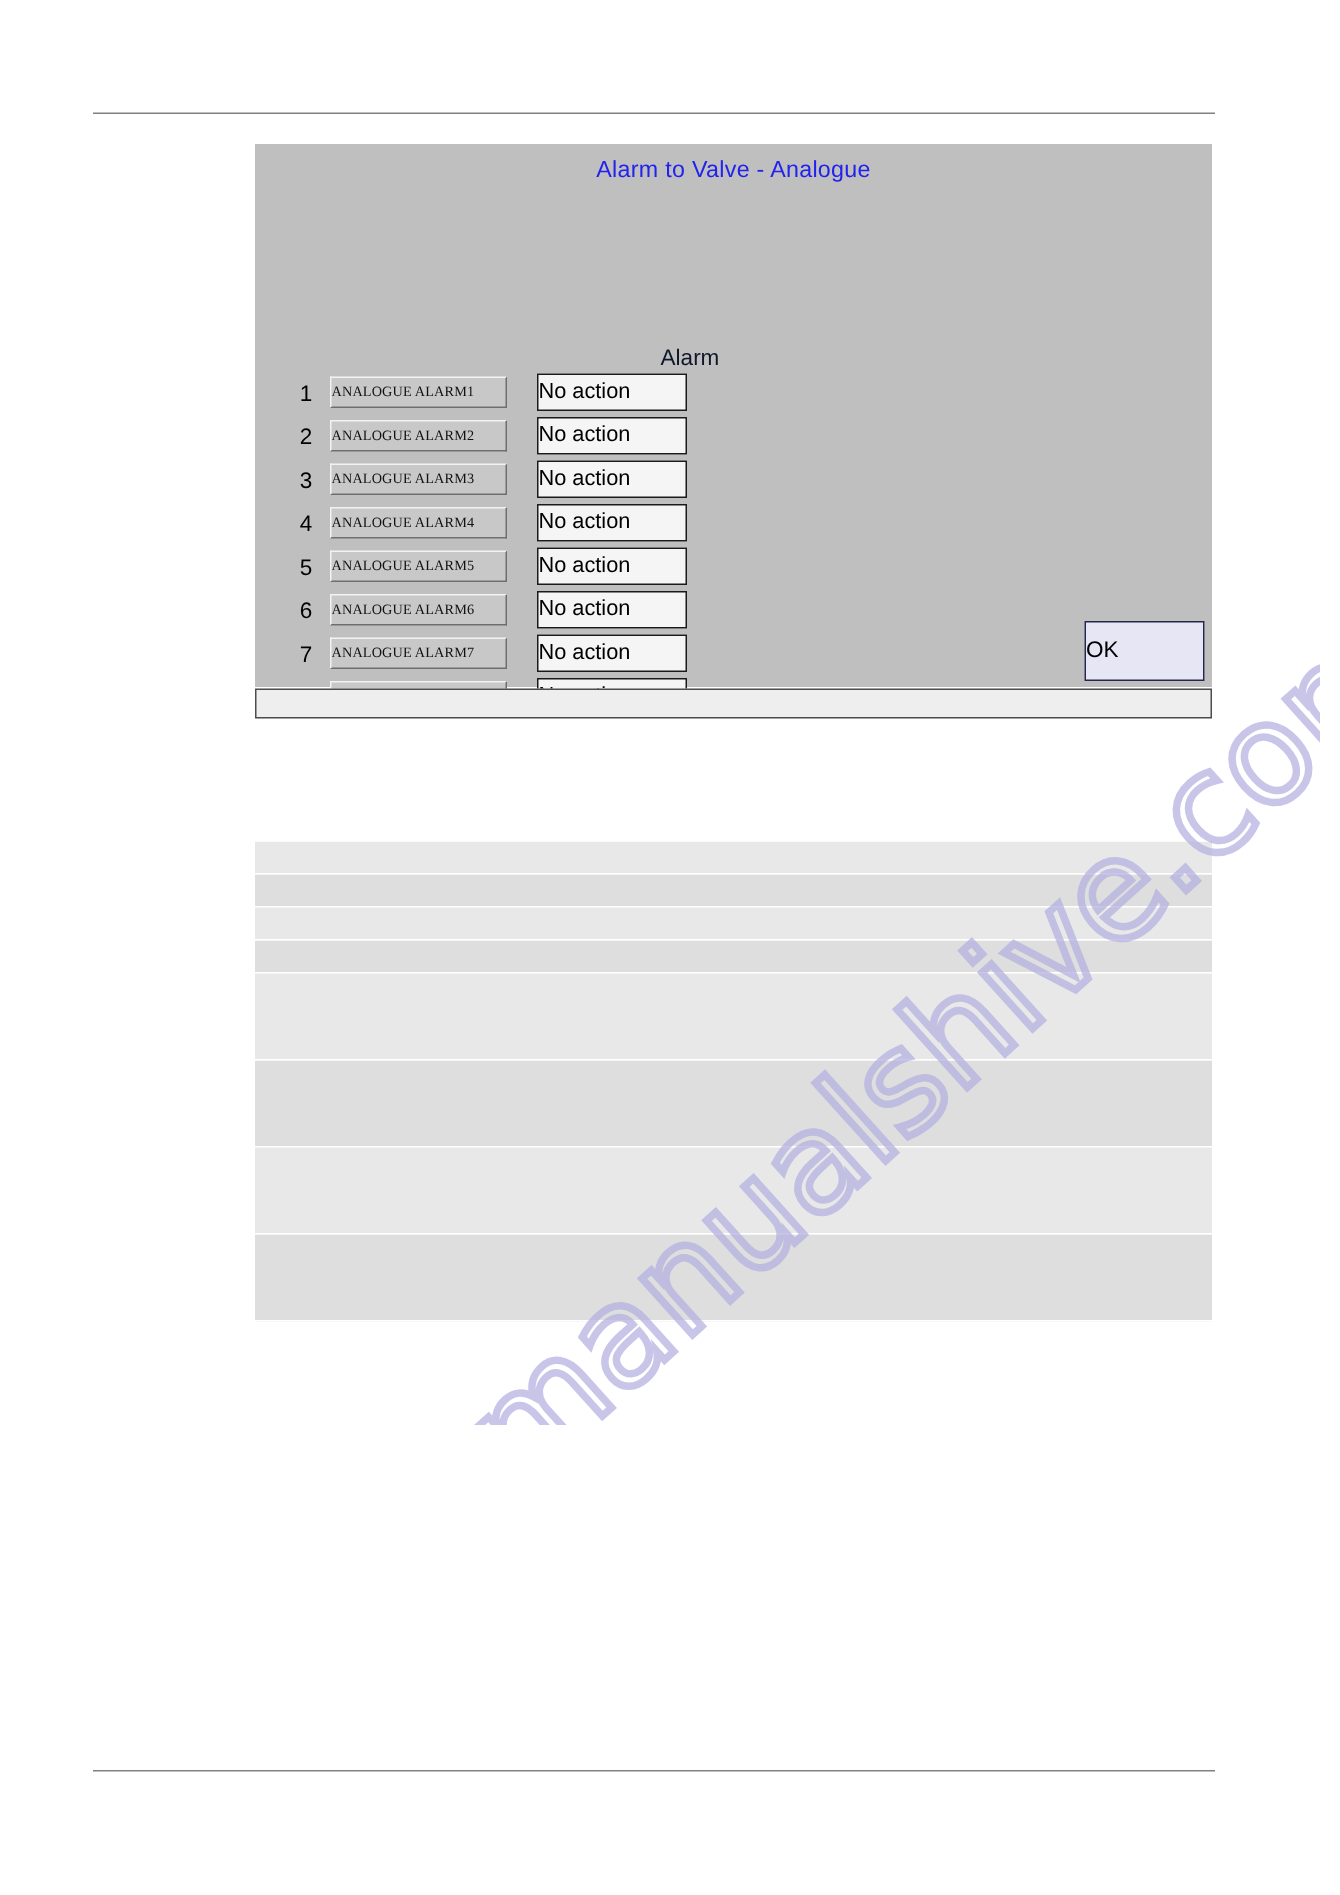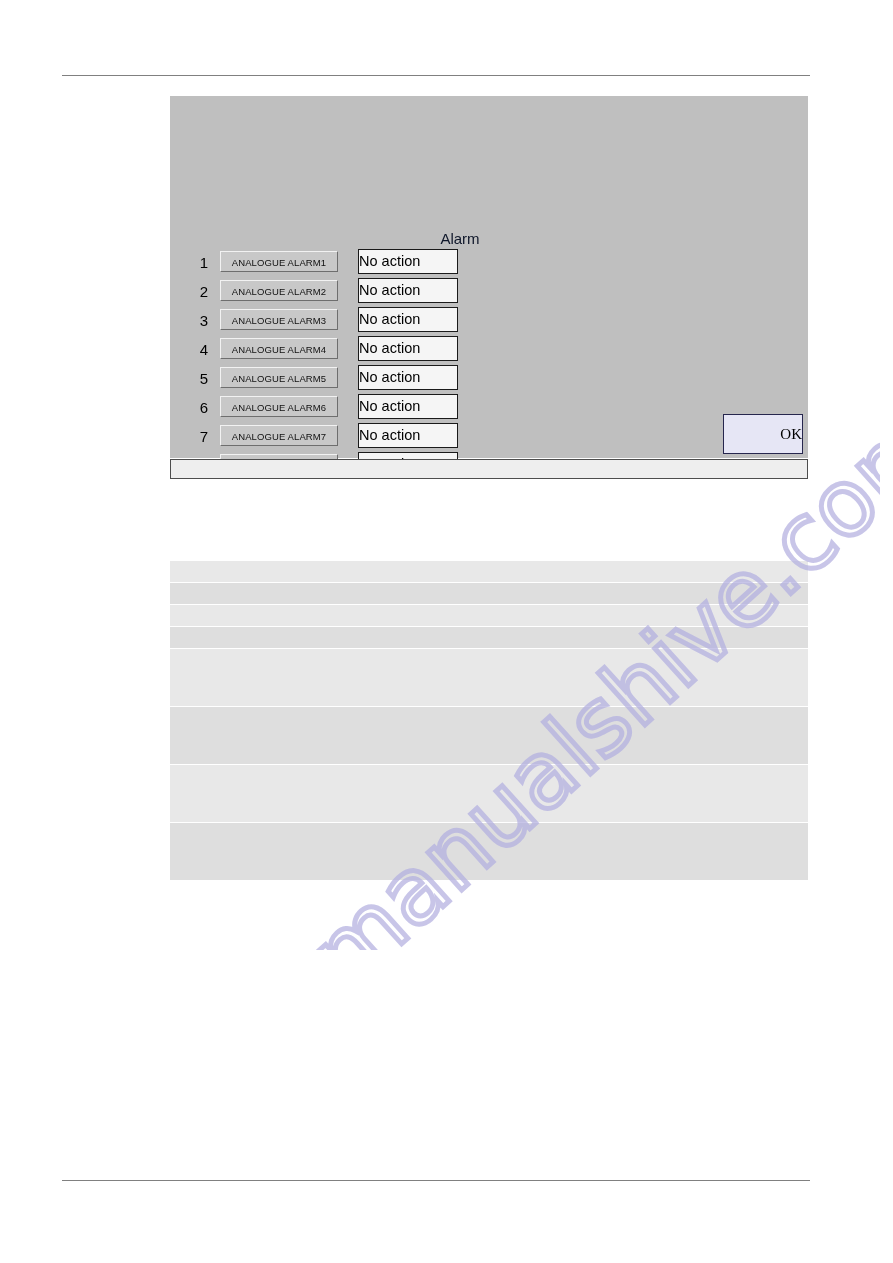--- a/index.html
+++ b/index.html
@@ -87,25 +87,25 @@
     width: 118px;
     height: 21px;
     line-height: 21px;
     background: #c8c8c8;
     border-top: 1px solid #f2f2f2;
     border-left: 1px solid #f2f2f2;
     border-right: 1px solid #6e6e6e;
     border-bottom: 1px solid #6e6e6e;
     font-size: 9.5px;
     color: #111;
-    text-align: center;
     box-sizing: border-box;
     letter-spacing: 0.1px;
     white-space: nowrap;
     overflow: hidden;
+    font-family: Liberation Serif, serif;
   }
   .action-btn {
     position: absolute;
     left: 188px;
     top: -2px;
     width: 100px;
     height: 25px;
     line-height: 23px;
     background: #f5f5f5;
     border: 1px solid #1a1a1a;
@@ -117,27 +117,26 @@
   }
 
   
   .ok-btn {
     position: absolute;
     left: 553px;
     top: 318px;
     width: 80px;
     height: 40px;
     line-height: 38px;
-    text-align: right;
+    text-align: left;
     background: #e6e6f5;
     border: 1px solid #26264d;
     font-size: 15px;
     color: #000;
     box-sizing: border-box;
-    font-family: Liberation Serif, serif;
   }
 
   
   #status-bar {
     position: absolute;
     left: 170px;
     top: 459px;
     width: 638px;
     height: 20px;
     background: #eeeeee;
@@ -186,20 +185,21 @@
     opacity: 0.72;
   }
 </style>
 </head>
 <body>
 
 <div class="page-rule top"></div>
 <div class="page-rule bottom"></div>
 
 <div id="dialog">
+  <div class="dialog-title">Alarm to Valve - Analogue</div>
 
   <div class="col-header">Alarm</div>
 
   <div class="rows" id="alarm-rows">
       <div class="alarm-row">
         <div class="row-index">1</div>
         <div class="alarm-btn">ANALOGUE ALARM1</div>
         <div class="action-btn">No action</div>
       </div>
       <div class="alarm-row">

